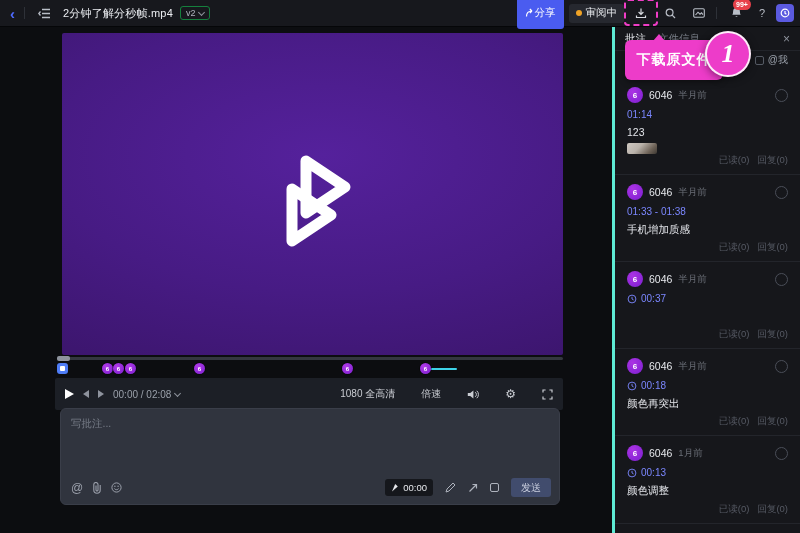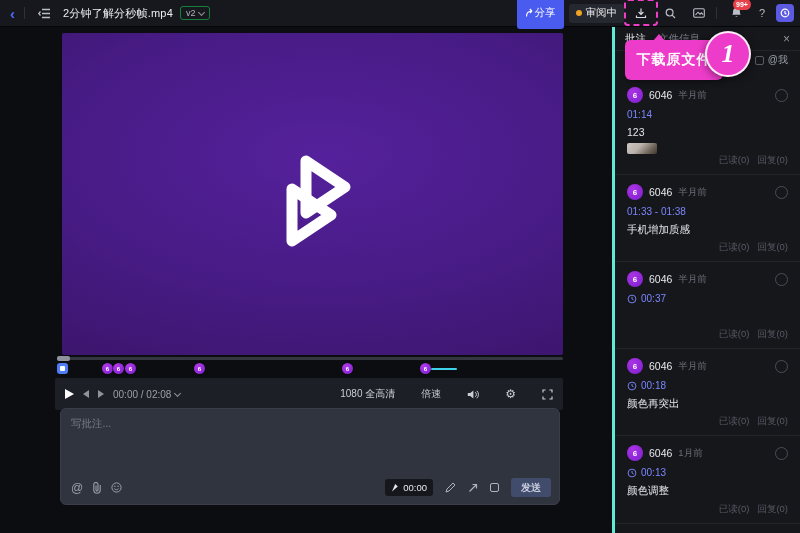--- a/index.html
+++ b/index.html
@@ -66,21 +66,21 @@
               border:1px solid #3a3e49; border-radius:6px; }
   .composer textarea { position:absolute; left:0; top:0; width:100%; height:62px; background:transparent; border:none; resize:none;
               outline:none; color:#dfe2e8; font-size:10.5px; padding:8px 10px; font-family:inherit; }
   .composer textarea::placeholder { color:#767c87; }
   .comp-bar { position:absolute; left:10px; right:8px; bottom:7px; display:flex; align-items:center; gap:9px; }
   .comp-ic { color:#9ba0ab; font-size:12px; cursor:pointer; display:inline-flex; align-items:center; }
   .comp-right { margin-left:auto; display:flex; align-items:center; gap:12px; }
   .time-chip { display:inline-flex; align-items:center; gap:4px; background:#15171c; border-radius:3px; padding:3px 6px;
                color:#e6e8ec; font-size:9.5px; cursor:pointer; }
   .sq-ic { width:9px; height:9px; border:1.4px solid #aeb3bd; border-radius:2px; cursor:pointer; }
-  .btn-send { background:#414c6d; color:#c9cede; border:none; border-radius:3px; height:19px; padding:0 10px; font-size:10px; cursor:pointer;font-weight:bold; }
+  .btn-send { background:#414c6d; color:#c9cede; border:none; border-radius:3px; height:19px; padding:0 10px; font-size:10px; cursor:pointer; }
 
   
   .sidebar { position:absolute; left:612px; top:27px; width:188px; height:506px; background:#16171b; border-left:3px solid #5eead4; }
   .sb-head { height:24px; display:flex; align-items:center; padding:0 10px; gap:12px; border-bottom:1px solid #22242a; }
   .sb-tab { font-size:10.5px; color:#eceef2; cursor:pointer; }
   .sb-tab.inactive { color:#7b808a; }
   .sb-close { margin-left:auto; color:#8e939d; font-size:12px; cursor:pointer; }
   .mention-filter { position:absolute; right:12px; top:26px; display:flex; align-items:center; gap:4px; color:#9aa0aa; font-size:10px; cursor:pointer; }
   .cb { width:9px; height:9px; border:1px solid #565b65; border-radius:2px; background:transparent; }
 

